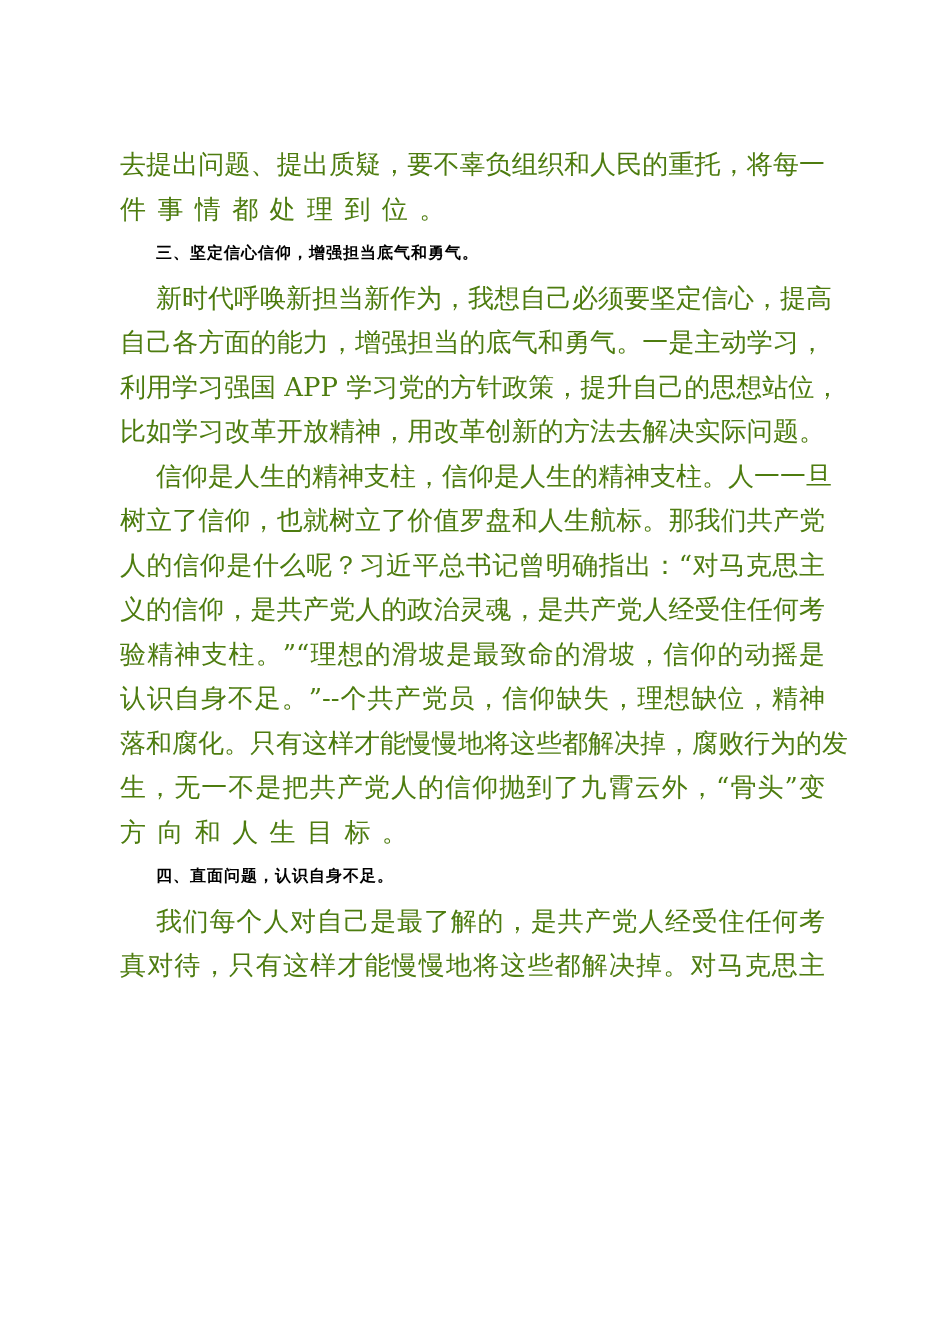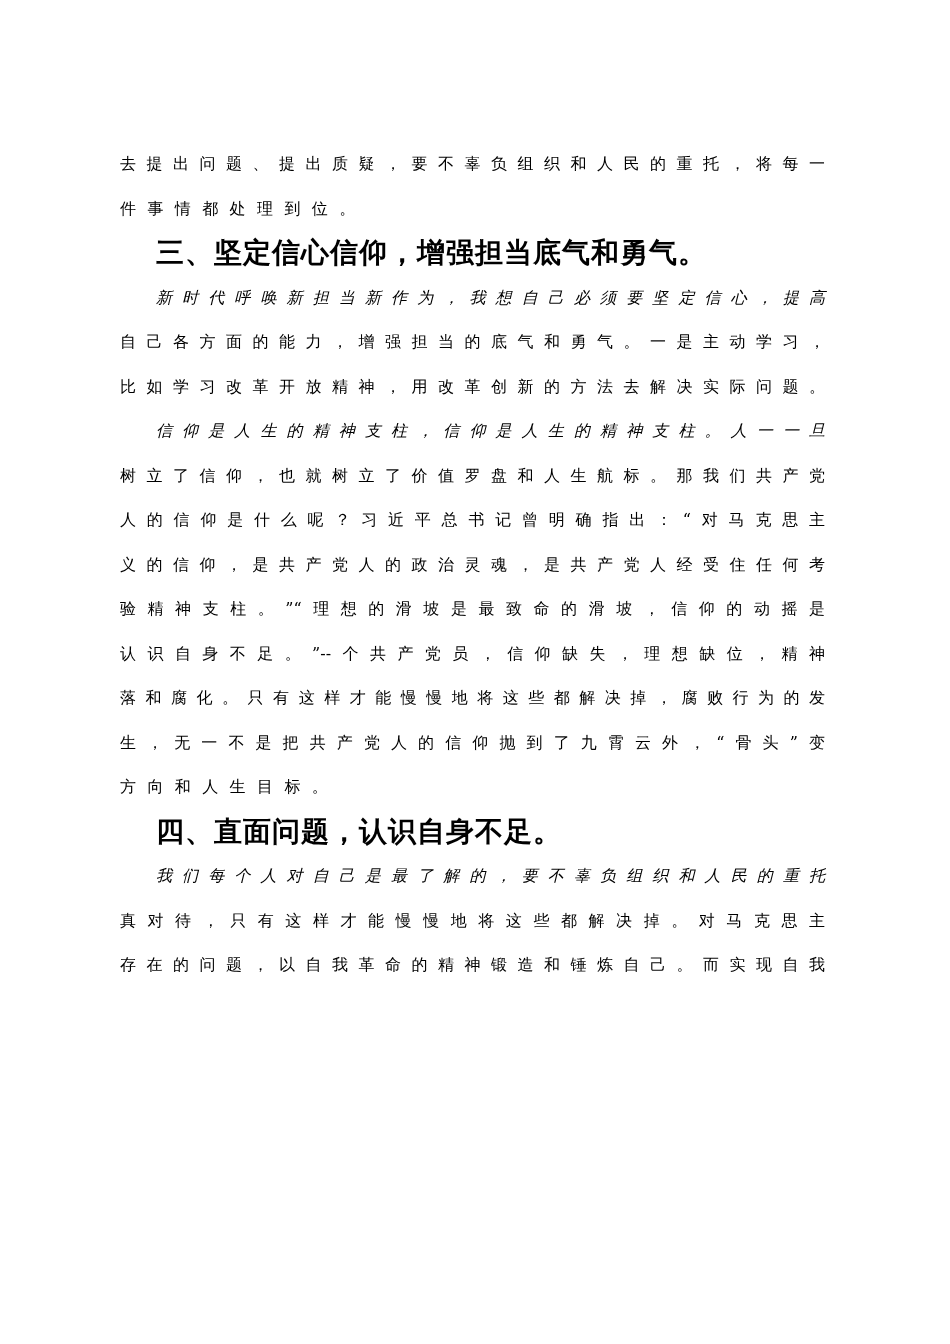--- a/index.html
+++ b/index.html
@@ -23,68 +23,67 @@
     .content {
       position: absolute;
       left: 120px;
       top: 142px;
       width: 705px;
     }
     .line {
       height: 44.5px;
       line-height: 44.5px;
       font-family: "DejaVu Serif", "Liberation Serif", serif;
-      font-size: 16px;
-      color: #000000;
+      font-size: 26px;
+      color: #4d7c0f;
       white-space: nowrap;
       letter-spacing: 11.4px;
     }
     .line.justify {
       text-align: justify;
       text-align-last: justify;
       letter-spacing: 0;
     }
     .line.indent {
       padding-left: 36px;
-      font-style: italic;
     }
     .line.heading {
       font-family: "DejaVu Sans", "Liberation Sans", sans-serif;
       font-weight: bold;
-      font-size: 28px;
+      font-size: 16px;
       letter-spacing: 1px;
       padding-left: 36px;
       color: #000000;
     }
   </style>
 </head>
 <body>
 
 <div class="page">
   <div class="content">
 
     <div class="line justify">去提出问题、提出质疑，要不辜负组织和人民的重托，将每一</div>
     <div class="line">件事情都处理到位。</div>
 
     <div class="line heading">三、坚定信心信仰，增强担当底气和勇气。</div>
 
     <div class="line justify indent">新时代呼唤新担当新作为，我想自己必须要坚定信心，提高</div>
     <div class="line justify">自己各方面的能力，增强担当的底气和勇气。一是主动学习，</div>
+    <div class="line justify">利用学习强国 APP 学习党的方针政策，提升自己的思想站位，</div>
     <div class="line justify">比如学习改革开放精神，用改革创新的方法去解决实际问题。</div>
 
     <div class="line justify indent">信仰是人生的精神支柱，信仰是人生的精神支柱。人一一旦</div>
     <div class="line justify">树立了信仰，也就树立了价值罗盘和人生航标。那我们共产党</div>
     <div class="line justify">人的信仰是什么呢？习近平总书记曾明确指出：“对马克思主</div>
     <div class="line justify">义的信仰，是共产党人的政治灵魂，是共产党人经受住任何考</div>
     <div class="line justify">验精神支柱。”“理想的滑坡是最致命的滑坡，信仰的动摇是</div>
     <div class="line justify">认识自身不足。”--个共产党员，信仰缺失，理想缺位，精神</div>
     <div class="line justify">落和腐化。只有这样才能慢慢地将这些都解决掉，腐败行为的发</div>
     <div class="line justify">生，无一不是把共产党人的信仰抛到了九霄云外，“骨头”变</div>
     <div class="line">方向和人生目标。</div>
 
     <div class="line heading">四、直面问题，认识自身不足。</div>
 
-    <div class="line justify indent">我们每个人对自己是最了解的，要不辜负组织和人民的重托</div>
+    <div class="line justify indent">我们每个人对自己是最了解的，是共产党人经受住任何考</div>
     <div class="line justify">真对待，只有这样才能慢慢地将这些都解决掉。对马克思主</div>
-    <div class="line justify">存在的问题，以自我革命的精神锻造和锤炼自己。而实现自我</div>
 
   </div>
 </div>
 
 </body></html>

